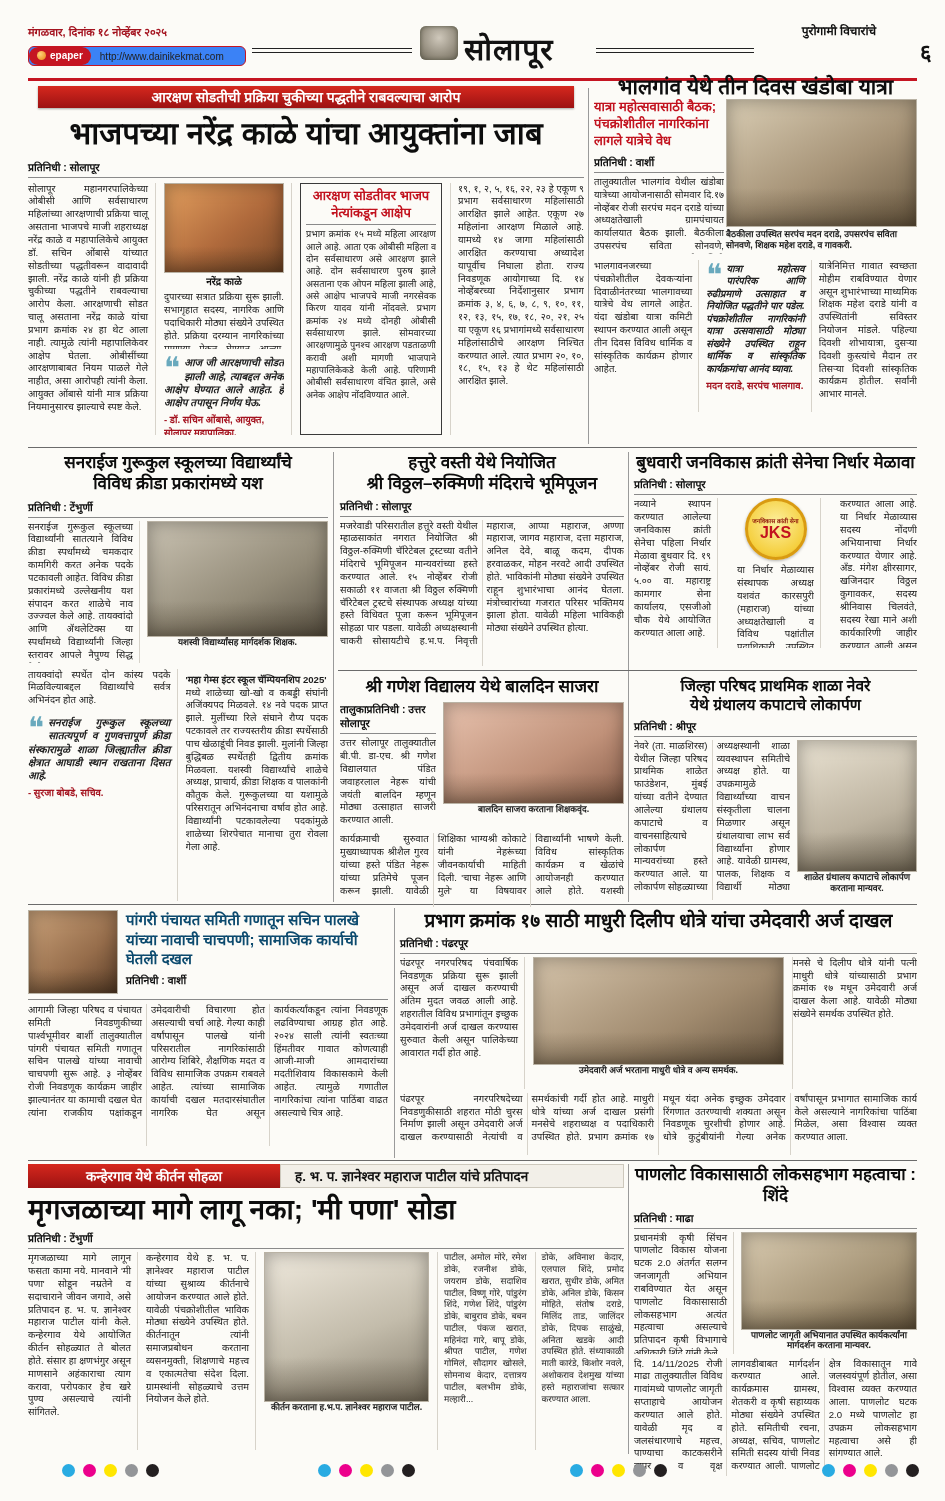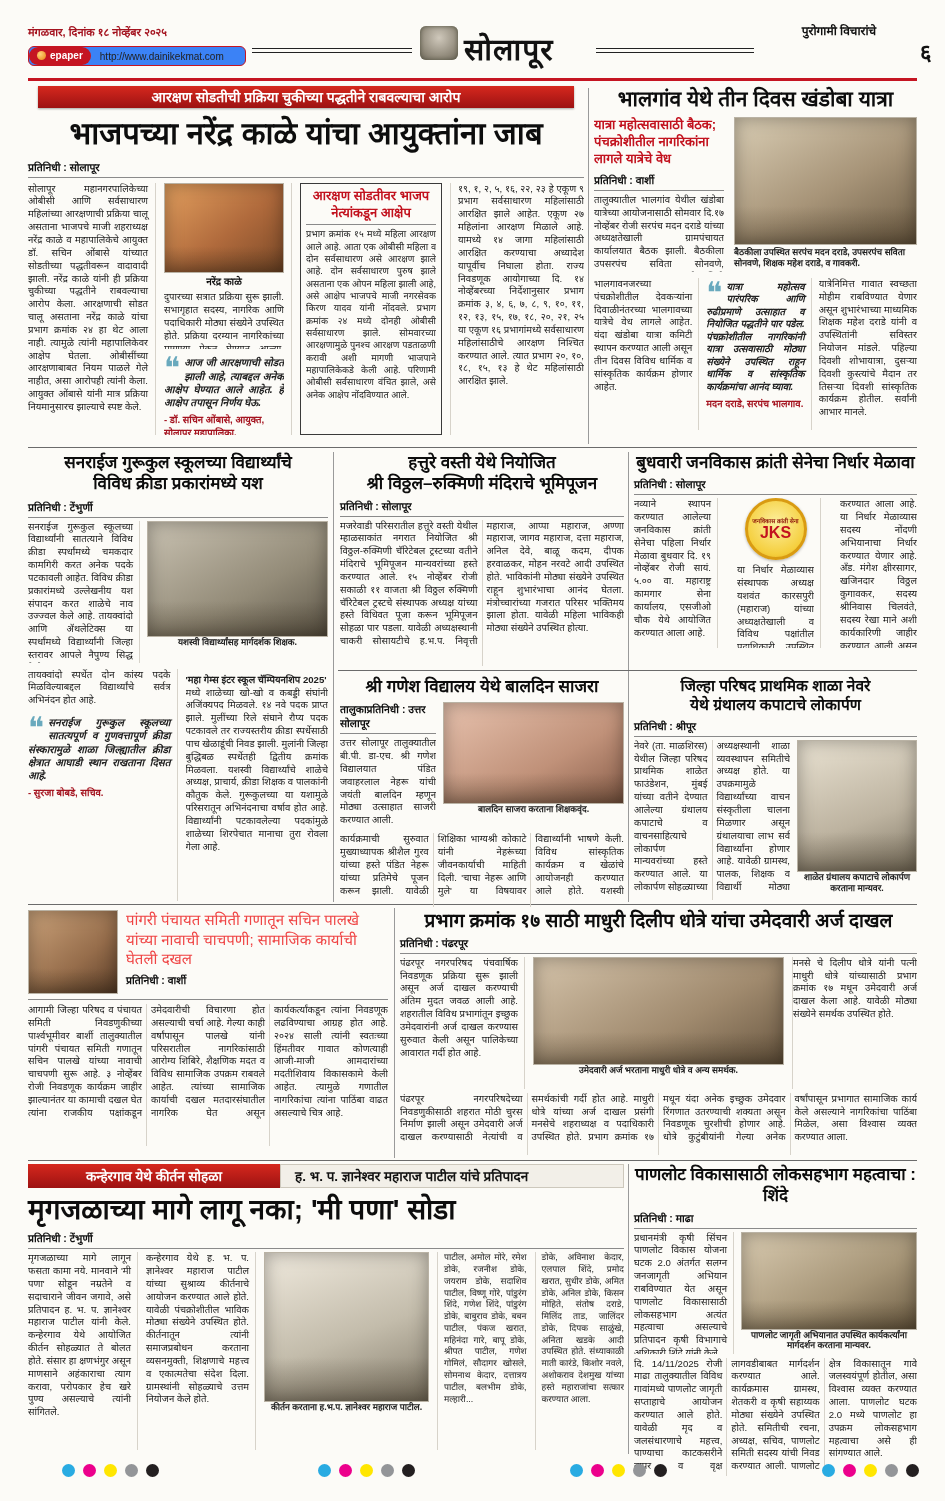--- a/index.html
+++ b/index.html
@@ -20,21 +20,21 @@
   .tagline { font-size:12px; font-weight:bold; color:#111; text-align:center; }
   .masthead { font-size:40px; font-weight:bold; color:#e5007d; line-height:1; }
   .pageno { font-size:22px; font-weight:bold; color:#111; }
   .red-rule { background:#c51522; height:3px; }
 
   
   .kicker { background:linear-gradient(180deg,#d6281e,#9d1212); color:#fff; font-weight:bold; font-size:14px; text-align:center; line-height:22px; height:22px; box-shadow:0 1px 2px rgba(0,0,0,.35); }
   .h-xl { font-size:31px; font-weight:bold; line-height:1.15; text-align:center; color:#0d0d0d; }
   .h-lg { font-size:21px; font-weight:bold; line-height:1.2; text-align:center; color:#0d0d0d; }
   .h-md { font-size:17px; font-weight:bold; line-height:1.25; text-align:center; color:#0d0d0d; }
-  .h-sm { font-size:15px; font-weight:normal; line-height:1.3; color:#ef4444; }
+  .h-sm { font-size:15px; font-weight:bold; line-height:1.3; color:#0c4a6e; }
   .byline { font-size:10.5px; font-weight:bold; color:#111; }
   .thin-rule { border-top:1px solid #8a8a8a; }
   .body-txt { font-size:9.6px; line-height:1.34; text-align:justify; color:#1c1c1c; overflow:hidden; }
   .cols-2 { column-count:2; column-gap:9px; column-rule:1px solid #d7d3ca; }
   .cols-3 { column-count:3; column-gap:9px; column-rule:1px solid #d7d3ca; }
   .cols-4 { column-count:4; column-gap:9px; column-rule:1px solid #d7d3ca; }
   .subhead-red { color:#c2121e; font-weight:bold; font-size:13px; line-height:1.3; text-align:center; }
   .caption { font-size:8.8px; font-weight:bold; color:#222; line-height:1.25; text-align:center; }
   .ph { position:relative; box-shadow:inset 0 0 18px rgba(0,0,0,.35); border:1px solid #b9b2a4; }
   .ph::after { content:""; position:absolute; left:0; right:0; bottom:0; height:30%; background:linear-gradient(180deg,rgba(0,0,0,0),rgba(40,30,15,.30)); }
@@ -120,23 +120,23 @@
         <div class="boxed" style="height:100%; overflow:hidden;">
           <div class="subhead-red">आरक्षण सोडतीवर भाजप नेत्यांकडून आक्षेप</div>
           <div class="thin-rule" style="margin:3px 0;"></div>
           <div class="body-txt" style="font-size:9.2px;">प्रभाग क्रमांक १५ मध्ये महिला आरक्षण आले आहे. आता एक ओबीसी महिला व दोन सर्वसाधारण असे आरक्षण झाले आहे. दोन सर्वसाधारण पुरुष झाले असताना एक ओपन महिला झाली आहे, असे आक्षेप भाजपचे माजी नगरसेवक किरण यादव यांनी नोंदवले. प्रभाग क्रमांक २४ मध्ये दोनही ओबीसी सर्वसाधारण झाले. सोमवारच्या आरक्षणामुळे पुनश्च आरक्षण पडताळणी करावी अशी मागणी भाजपाने महापालिकेकडे केली आहे. परिणामी ओबीसी सर्वसाधारण वंचित झाले, असे अनेक आक्षेप नोंदविण्यात आले.</div>
         </div>
       </div>
       <div class="body-txt" style="flex:1; border-left:1px solid #d7d3ca; padding-left:7px;">१९, १, २, ५, १६, २२, २३ हे एकूण ९ प्रभाग सर्वसाधारण महिलांसाठी आरक्षित झाले आहेत. एकूण २७ महिलांना आरक्षण मिळाले आहे. यामध्ये १४ जागा महिलांसाठी आरक्षित करण्याचा अध्यादेश यापूर्वीच निघाला होता. राज्य निवडणूक आयोगाच्या दि. १४ नोव्हेंबरच्या निर्देशानुसार प्रभाग क्रमांक ३, ४, ६, ७, ८, ९, १०, ११, १२, १३, १५, १७, १८, २०, २१, २५ या एकूण १६ प्रभागांमध्ये सर्वसाधारण महिलांसाठीचे आरक्षण निश्चित करण्यात आले. त्यात प्रभाग २०, १०, १८, १५, १३ हे थेट महिलांसाठी आरक्षित झाले.</div>
     </div>
   </div>
 
-  <div class="abs" style="left:594px; top:86px; width:323px; height:358px;">
+  <div class="abs" style="left:594px; top:74px; width:323px; height:358px;">
     <div class="h-lg">भालगांव येथे तीन दिवस खंडोबा यात्रा</div>
-    <div style="display:flex; gap:10px; margin-top:6px;">
+    <div style="display:flex; gap:2px; ">
       <div style="flex:0 0 130px; overflow:hidden;">
         <div class="subhead-red" style="text-align:left;">यात्रा महोत्सवासाठी बैठक; पंचक्रोशीतील नागरिकांना लागले यात्रेचे वेध</div>
         <div class="byline" style="margin-top:5px;">प्रतिनिधी : वार्शी</div>
         <div class="thin-rule" style="margin:3px 0;"></div>
         <div class="body-txt" style="height:78px;">तालुक्यातील भालगांव येथील खंडोबा यात्रेच्या आयोजनासाठी सोमवार दि.१७ नोव्हेंबर रोजी सरपंच मदन दराडे यांच्या अध्यक्षतेखाली ग्रामपंचायत कार्यालयात बैठक झाली. बैठकीला उपसरपंच सविता सोनवणे, ग्रामपंचायत सदस्य व सर्व समिती सदस्य आणि ग्रामस्थ उपस्थित होते. आयोजन केले जाते. यादरम्यान विविध सांस्कृतिक कार्यक्रमांचे आयोजन करण्यात येणार आहे.</div>
       </div>
       <div style="flex:1;">
         <div class="ph ph-meeting" style="height:128px;"></div>
         <div class="caption" style="text-align:left; margin-top:2px;">बैठकीला उपस्थित सरपंच मदन दराडे, उपसरपंच सविता सोनवणे, शिक्षक महेश दराडे, व गावकरी.</div>
       </div>

